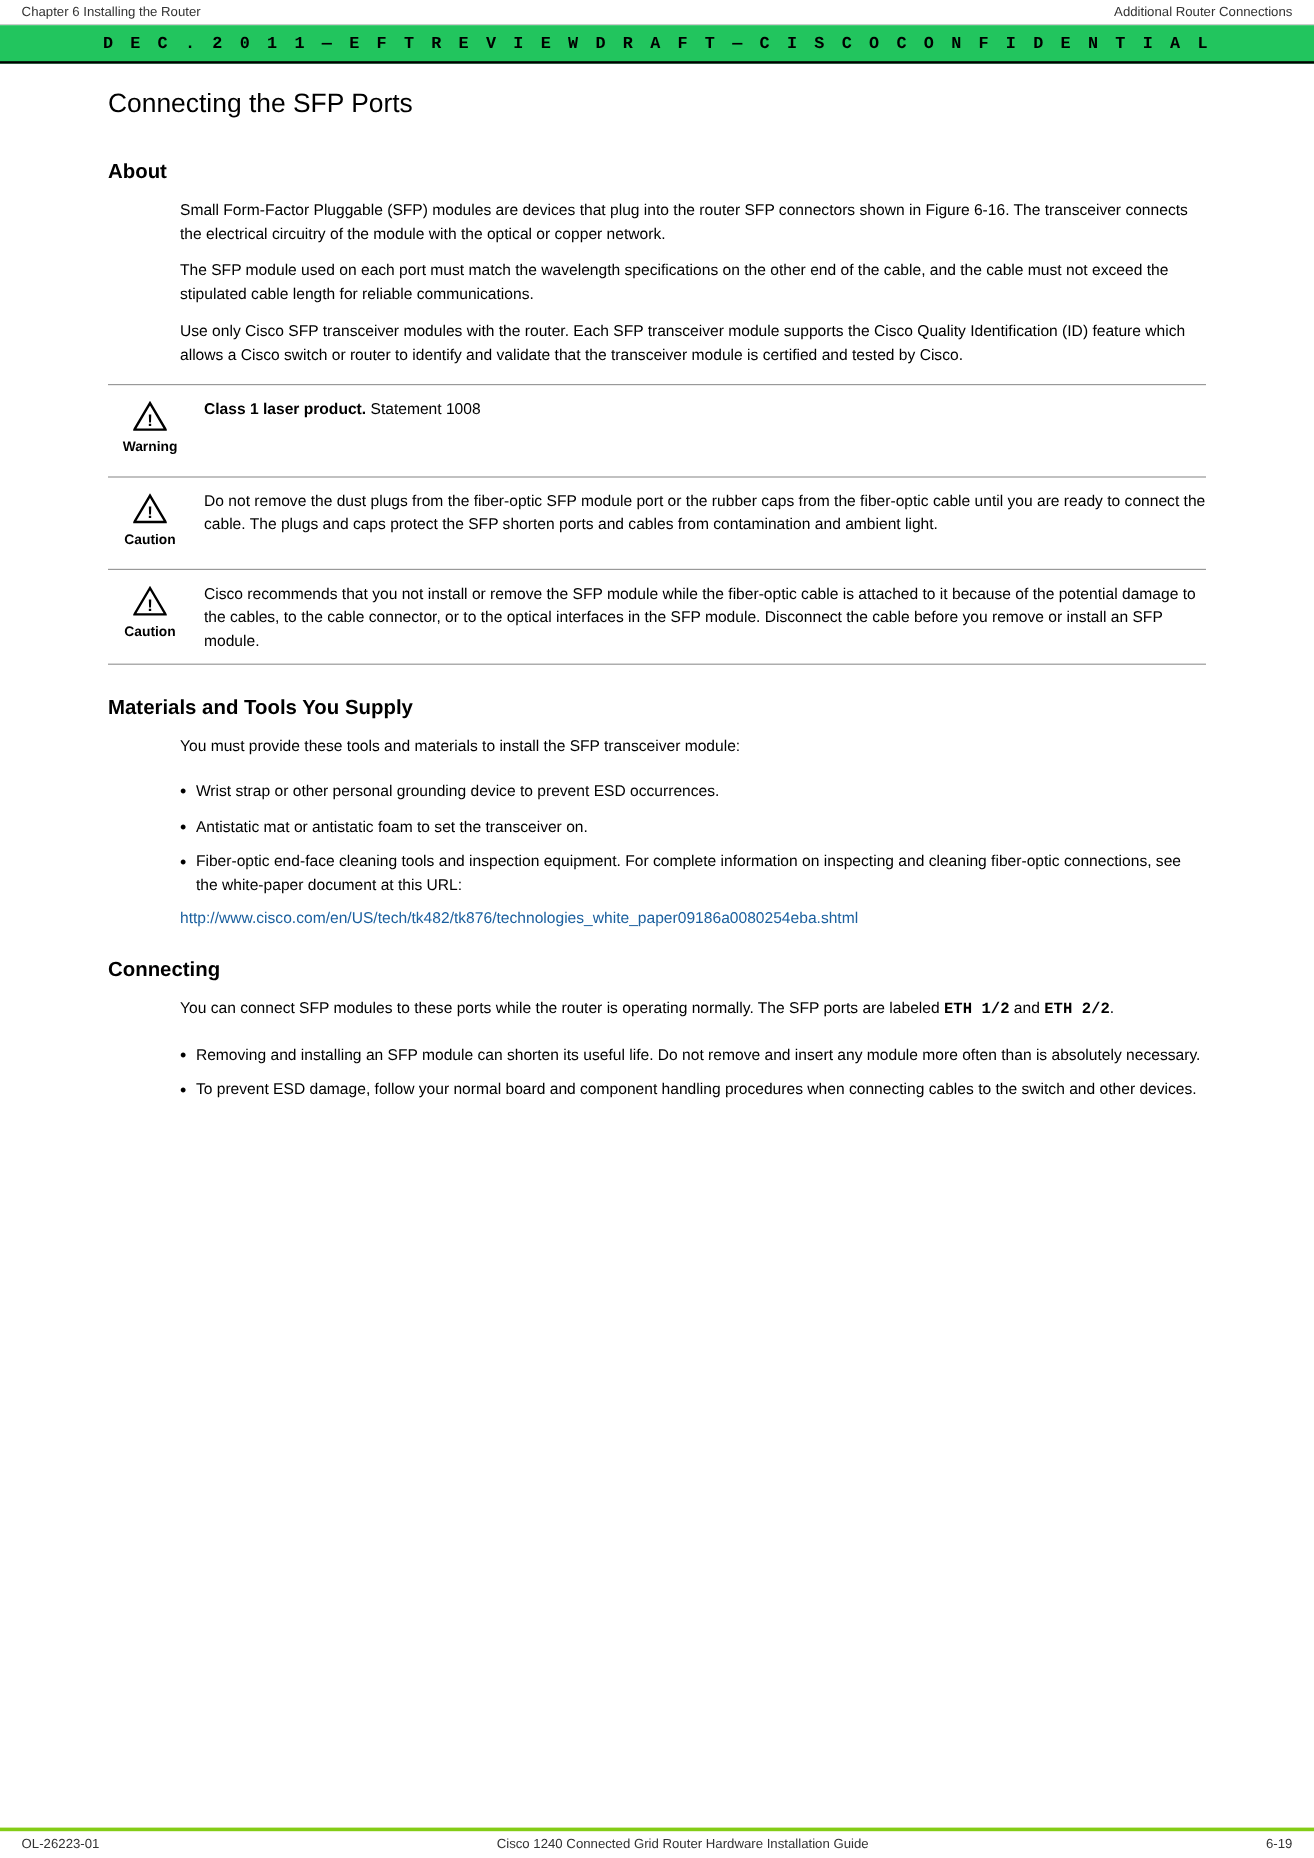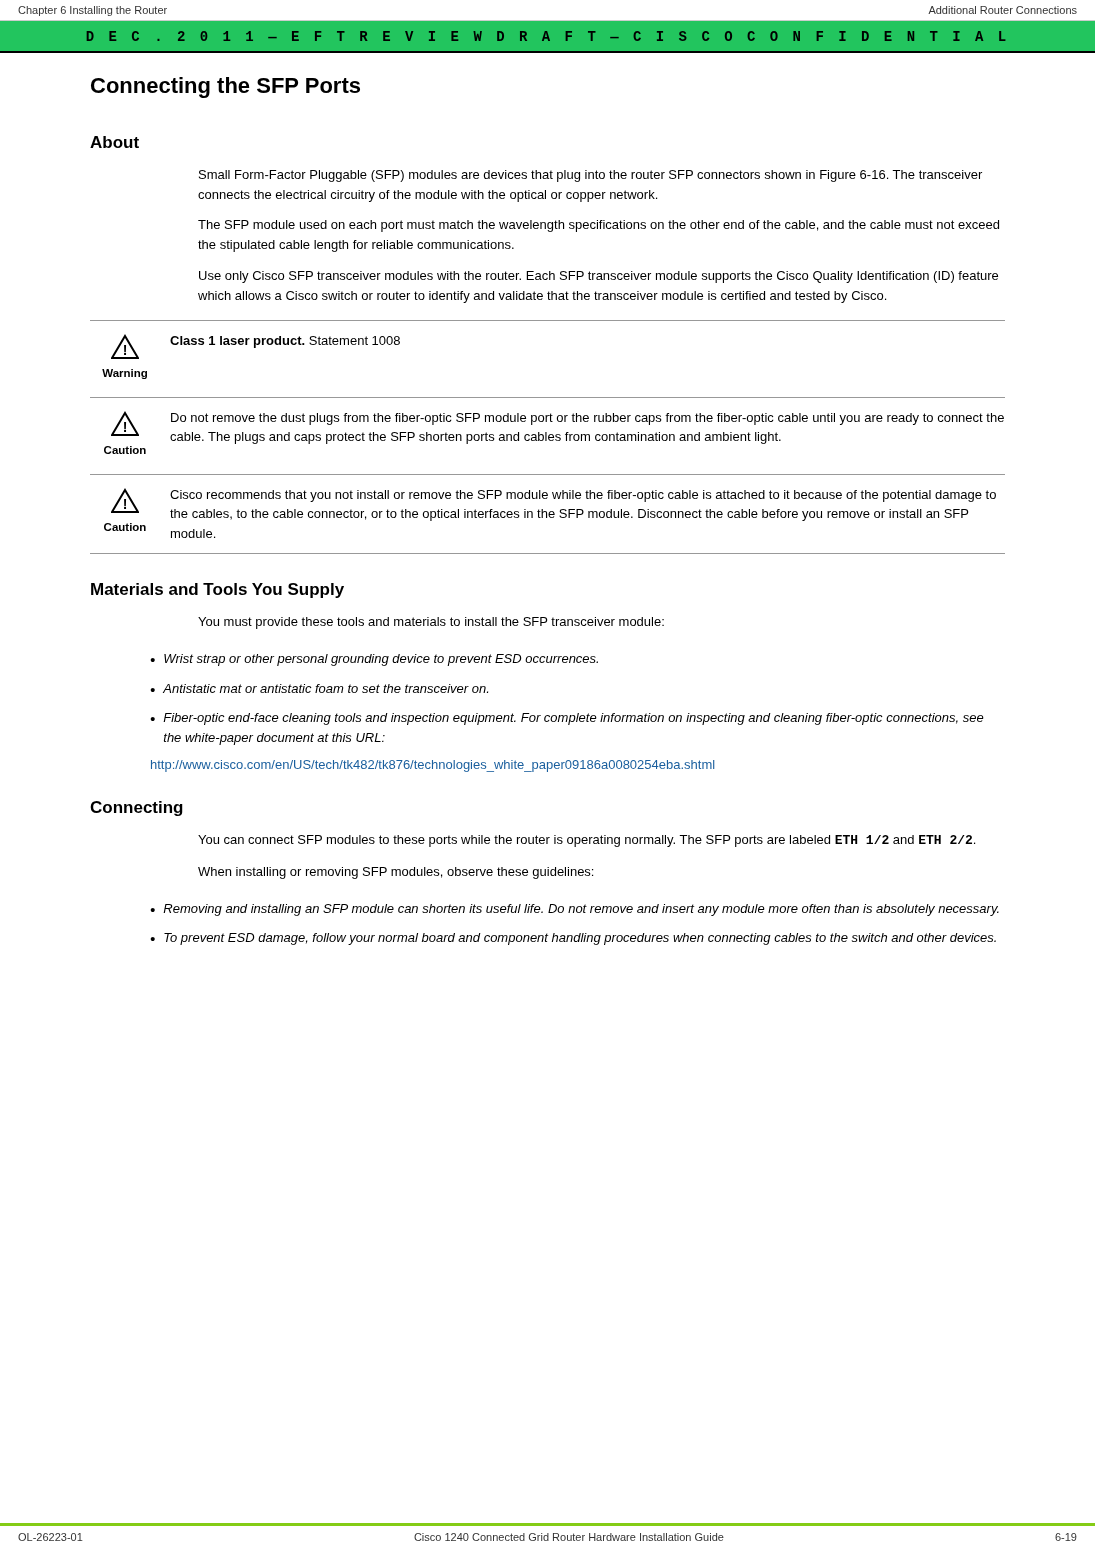--- a/index.html
+++ b/index.html
@@ -34,21 +34,21 @@
       letter-spacing: 3px;
       color: #000;
     }
 
     .content-area {
       padding: 20px 90px 60px 90px;
     }
 
     h1.page-title {
       font-size: 22px;
-      font-weight: bold;
+      font-weight: normal;
       margin-bottom: 34px;
       color: #000;
     }
 
     h2.section-title {
       font-size: 17px;
       font-weight: bold;
       margin-top: 26px;
       margin-bottom: 12px;
       color: #000;
@@ -56,21 +56,20 @@
 
     .section-indent {
       padding-left: 60px;
     }
 
     p.body-text {
       font-size: 13px;
       line-height: 1.55;
       margin-bottom: 10px;
       color: #000;
-      margin-left: 48px;
     }
 
     .notice-block {
       display: flex;
       align-items: flex-start;
       border-top: 1px solid #999;
       padding: 10px 0 10px 0;
       margin-bottom: 4px;
     }
 
@@ -109,21 +108,20 @@
 
     .notice-body .notice-title-bold {
       font-weight: bold;
     }
 
     ul.bullet-list {
       list-style: none;
       padding-left: 0;
       margin-top: 17px;
       margin-bottom: 10px;
-      font-style: italic;
     }
 
     ul.bullet-list li {
       display: flex;
       align-items: flex-start;
       margin-bottom: 7px;
       font-size: 13px;
       line-height: 1.5;
     }
 
@@ -240,21 +238,20 @@
       </li>
     </ul>
     <a class="blue-link" href="#">http://www.cisco.com/en/US/tech/tk482/tk876/technologies_white_paper09186a0080254eba.shtml</a>
   </div>
 
   <h2 class="section-title">Connecting</h2>
   <div class="section-indent">
     <p class="body-text">
       You can connect SFP modules to these ports while the router is operating normally. The SFP ports are labeled <code class="mono">ETH 1/2</code> and <code class="mono">ETH 2/2</code>.
     </p>
-    <p class="body-text">When installing or removing SFP modules, observe these guidelines:</p>
     <ul class="bullet-list">
       <li>
         <span>Removing and installing an SFP module can shorten its useful life. Do not remove and insert any module more often than is absolutely necessary.</span>
       </li>
       <li>
         <span>To prevent ESD damage, follow your normal board and component handling procedures when connecting cables to the switch and other devices.</span>
       </li>
     </ul>
   </div>
 

